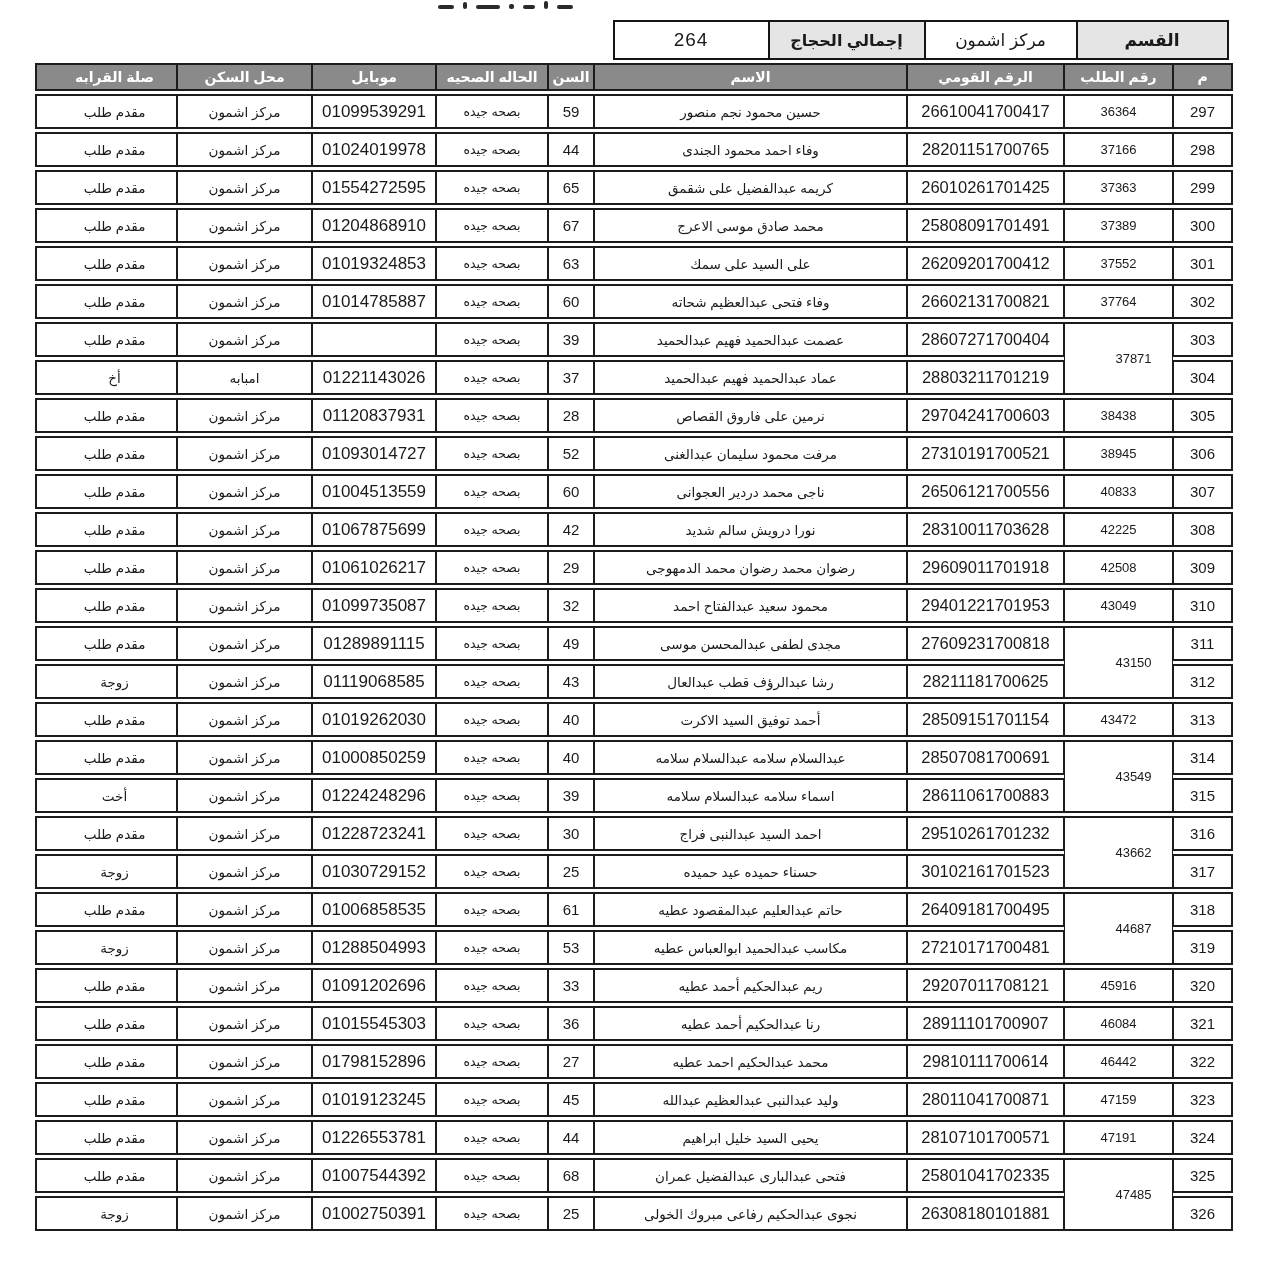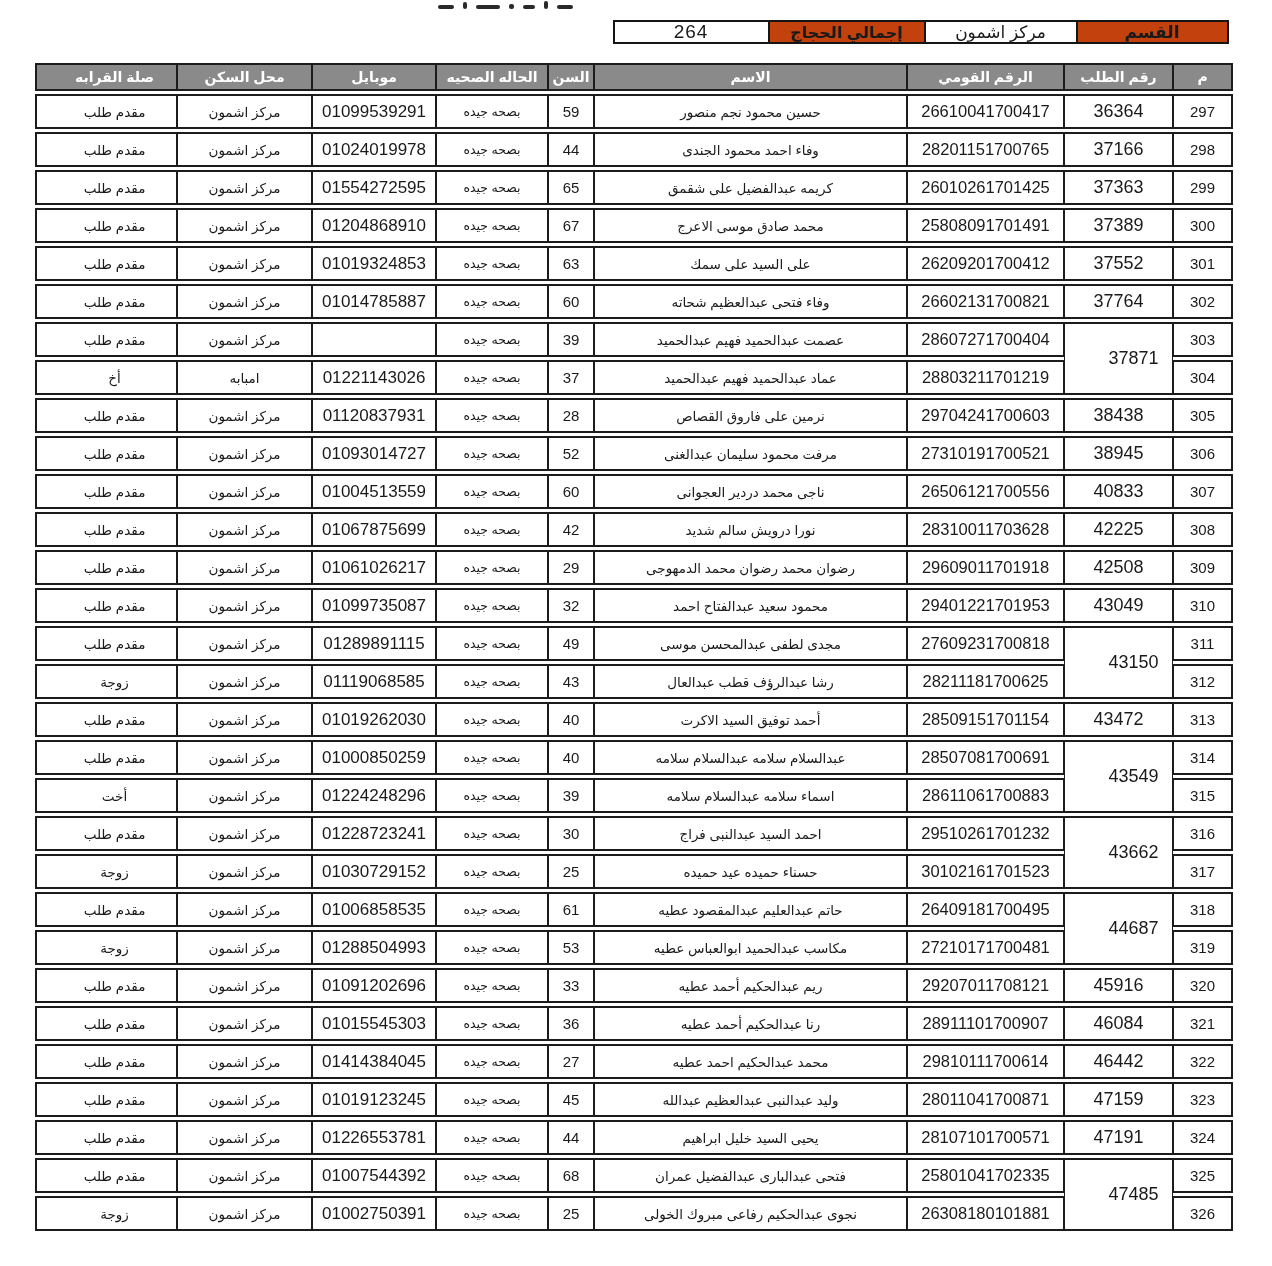--- a/index.html
+++ b/index.html
@@ -13,24 +13,24 @@
   .title-frag i{display:inline-block;background:#2a2a2a;border-radius:2px;vertical-align:top;margin-right:9px;}
   .f1{width:16px;height:4px;margin-top:4px;}
   .f2{width:4px;height:7px;margin-top:1px;}
   .f3{width:24px;height:4px;margin-top:4px;}
   .f4{width:5px;height:5px;border-radius:50%;margin-top:3px;}
   .f5{width:12px;height:4px;margin-top:4px;}
   .f6{width:4px;height:8px;margin-top:0;}
 
   
   .topbar{position:absolute;top:20px;right:43px;height:40px;display:flex;direction:rtl;}
-  .tbox{height:24px;box-sizing:border-box;border:2.5px solid #151515;
+  .tbox{height:40px;box-sizing:border-box;border:2.5px solid #151515;
         display:flex;align-items:center;justify-content:center;background:#fff;}
   .tbox + .tbox{margin-right:-2.5px;}
-  .tbox.gray{background:#c2410c;font-weight:bold;}
+  .tbox.gray{background:#e5e5e5;font-weight:bold;}
   .tb-section{width:154px;font-size:17px;}
   .tb-secval{width:154px;font-size:17px;}
   .tb-total{width:159px;font-size:16px;}
   .tb-totval{width:157px;font-size:19px;letter-spacing:1px;}
 
   
   .grid{
     position:absolute;top:63px;right:39px;width:1198px;
     display:grid;direction:rtl;
     grid-template-columns:60px 109px 157px 313px 46px 112px 124px 135px 142px;
@@ -40,21 +40,21 @@
   .c{
     box-sizing:border-box;background:#fff;
     border:2px solid #1c1c1c;border-left-width:1px;border-right-width:1px;
     display:flex;align-items:center;justify-content:center;
     white-space:nowrap;overflow:hidden;
   }
   .c.edge-r{border-right-width:2px;}
   .c.edge-l{border-left-width:2px;padding-left:16px;}
   .h{background:#8a8a8a;color:#ffffff;font-weight:bold;font-size:14px;}
   .v-m{font-size:15px;}
-  .v-req{font-size:18px;}
+  .v-req{font-size:13px;}
   .v-nid{font-size:16.5px;}
   .v-name{font-size:13.5px;}
   .v-age{font-size:15px;text-align:center;}
   .v-hp{font-size:12.5px;}
   .v-mob{font-size:17px;}
   .v-res{font-size:13.5px;}
   .v-rel{font-size:13.5px;}
   .span2{grid-row:span 2;padding-left:30px;}
 </style>
 </head>
@@ -300,21 +300,21 @@
     <div class="c v-hp">بصحه جيده</div>
     <div class="c v-mob">01015545303</div>
     <div class="c v-res">مركز اشمون</div>
     <div class="c v-rel edge-l">مقدم طلب</div>
     <div class="c v-m edge-r">322</div>
     <div class="c v-req">46442</div>
     <div class="c v-nid">29810111700614</div>
     <div class="c v-name">محمد عبدالحكيم احمد عطيه</div>
     <div class="c v-age">27</div>
     <div class="c v-hp">بصحه جيده</div>
-    <div class="c v-mob">01414384045</div>
+    <div class="c v-mob">01798152896</div>
     <div class="c v-res">مركز اشمون</div>
     <div class="c v-rel edge-l">مقدم طلب</div>
     <div class="c v-m edge-r">323</div>
     <div class="c v-req">47159</div>
     <div class="c v-nid">28011041700871</div>
     <div class="c v-name">وليد عبدالنبى عبدالعظيم عبدالله</div>
     <div class="c v-age">45</div>
     <div class="c v-hp">بصحه جيده</div>
     <div class="c v-mob">01019123245</div>
     <div class="c v-res">مركز اشمون</div>

